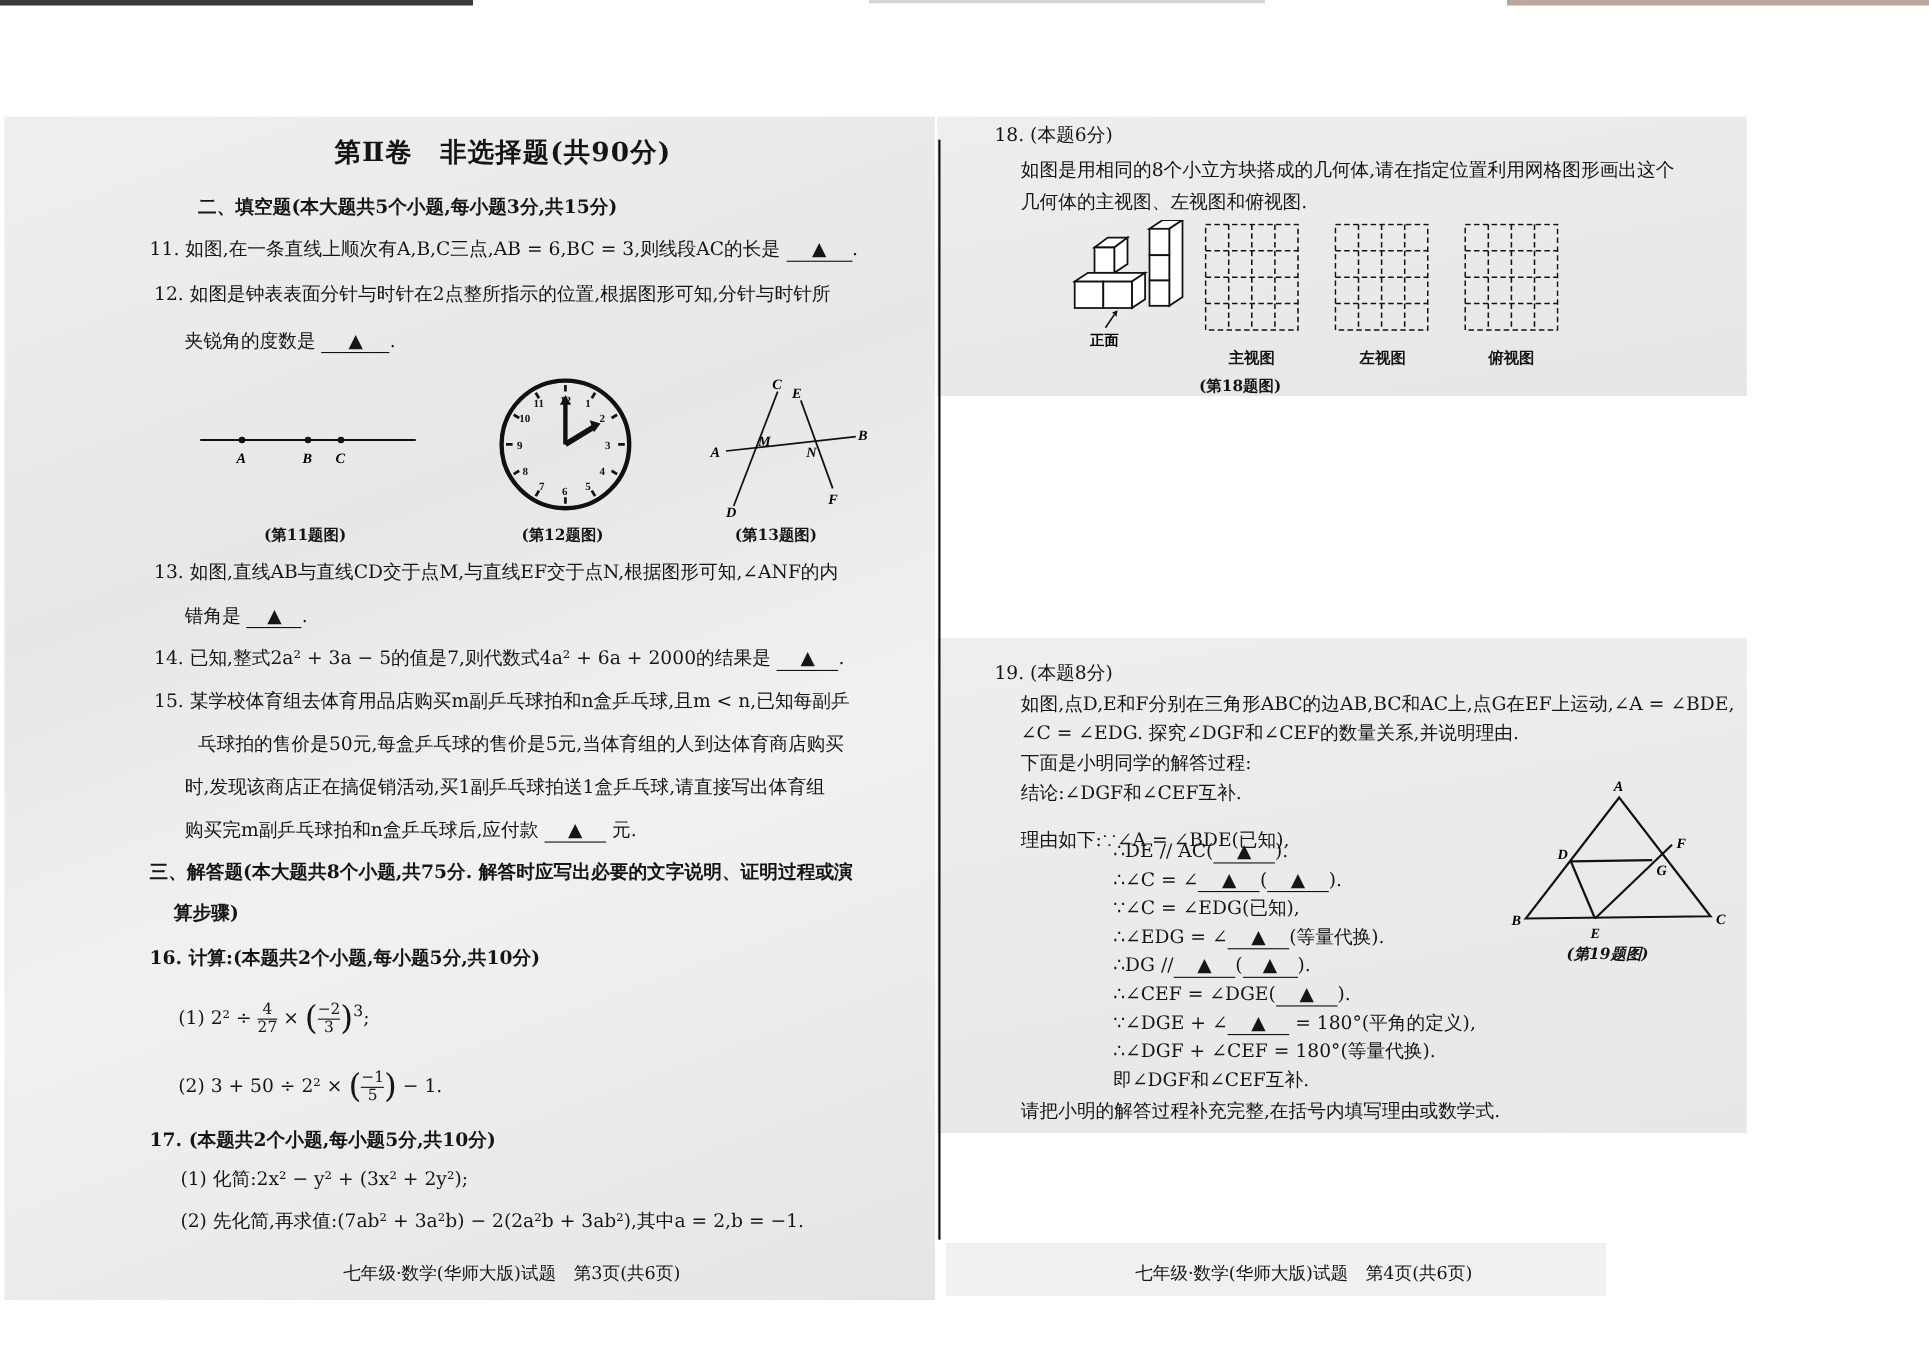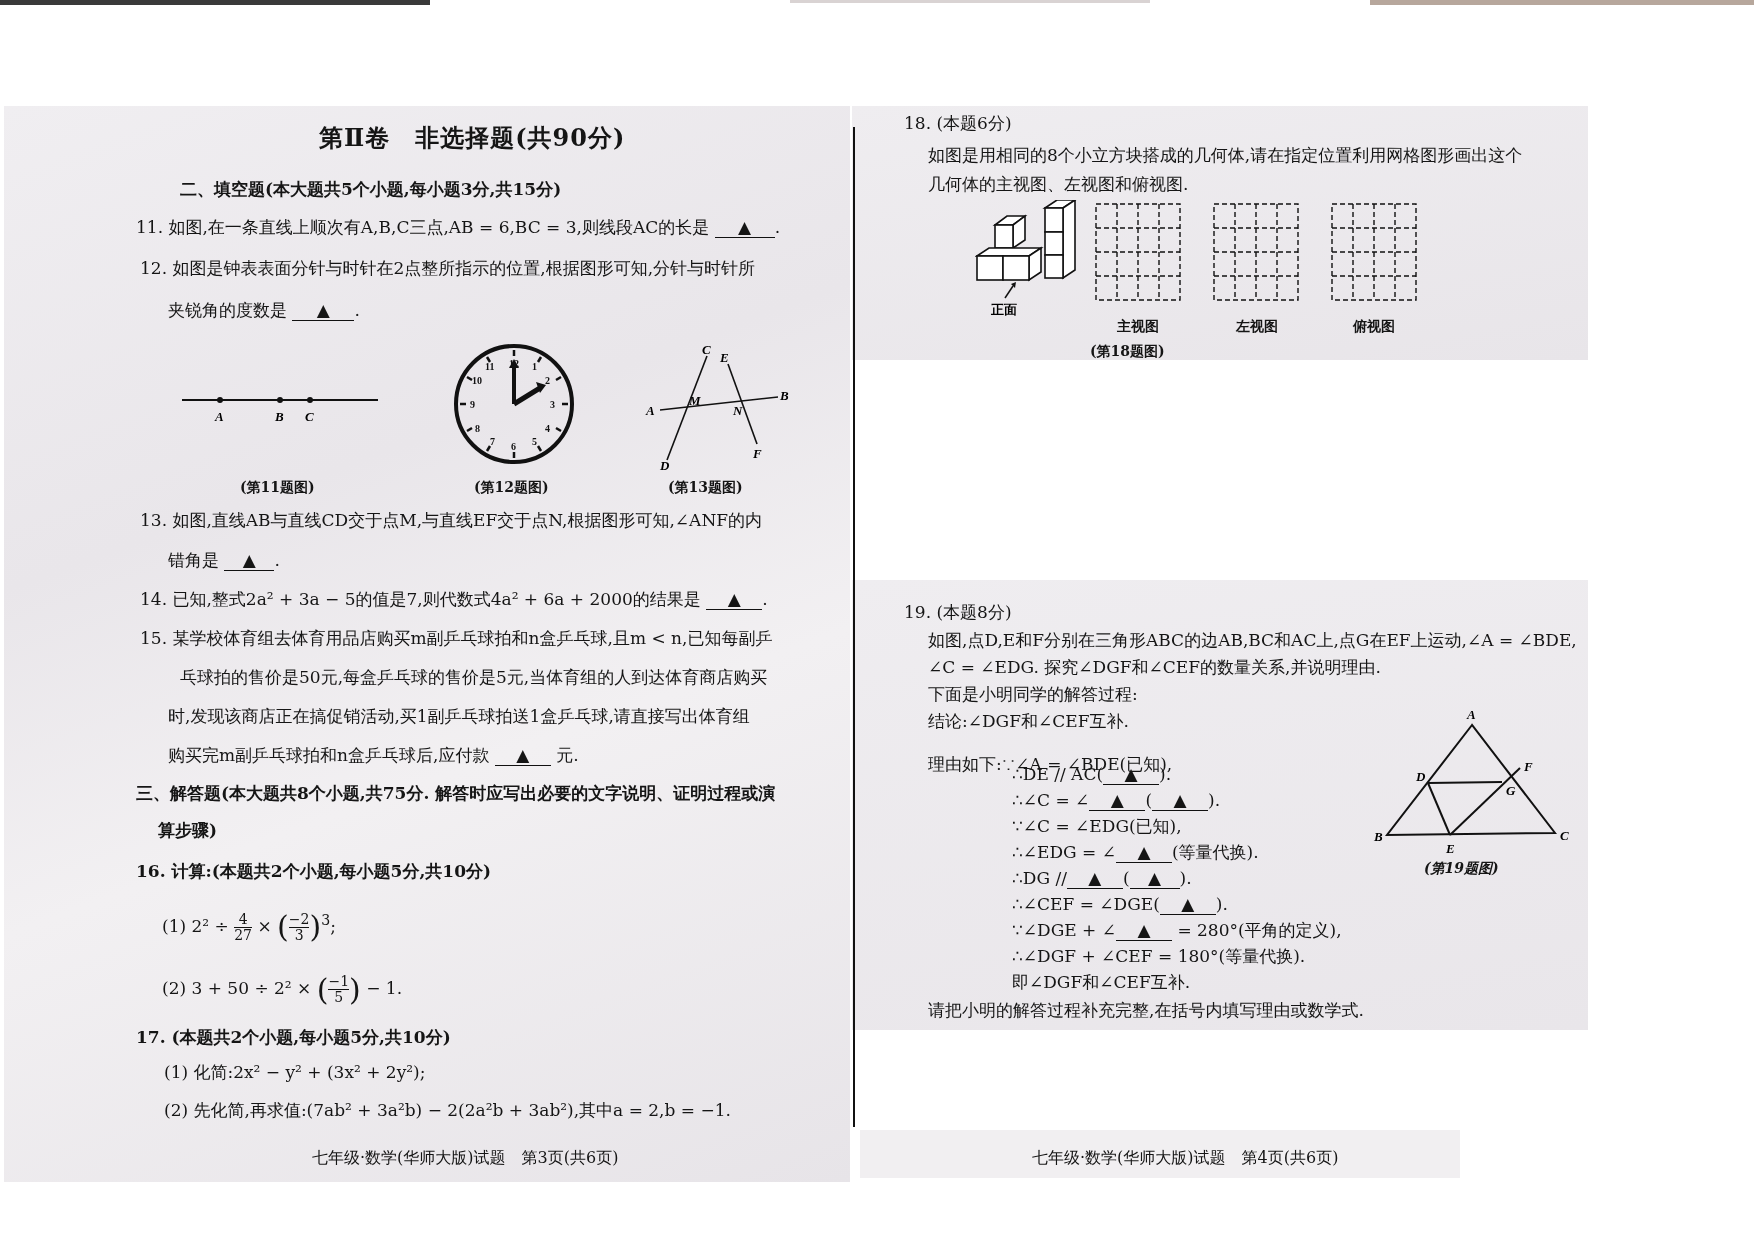--- a/index.html
+++ b/index.html
@@ -40,21 +40,21 @@
     <div class="s2"></div>
 </div>
 
 <div class="paper-left"></div>
 <div class="paper-right"></div>
 <div class="pr-top"></div>
 <div class="pr-mid"></div>
 <div class="pr-foot"></div>
 <div class="divider"></div>
 
-<div class="t h1" style="left:319px;top:128px;">第Ⅱ卷　非选择题(共90分)</div>
+<div class="t h1" style="left:304px;top:128px;">第Ⅱ卷　非选择题(共90分)</div>
 <div class="t b" style="left:136px;top:179px;margin-left:44px;">二、填空题(本大题共5个小题,每小题3分,共15分)</div>
 
 <div class="t" style="left:136px;top:217px;">
   <span>11. 如图,在一条直线上顺次有A,B,C三点,AB = 6,BC = 3,则线段AC的长是</span>
   <span class="blank"><span>▲</span></span><span>.</span>
 </div>
 
 <div class="t" style="left:140px;top:258px;">12. 如图是钟表表面分针与时针在2点整所指示的位置,根据图形可知,分针与时针所</div>
 <div class="t" style="left:168px;top:300px;">
   <span>夹锐角的度数是</span>
@@ -251,21 +251,21 @@
   <span>∴∠EDG = ∠</span><span class="blank" style="min-width:56px"><span>▲</span></span><span>(等量代换).</span>
 </div>
 <div class="t" style="left:1012px;top:868px;">
   <span>∴DG //</span><span class="blank" style="min-width:56px"><span>▲</span></span><span>(</span><span class="blank" style="min-width:50px"><span>▲</span></span><span>).</span>
 </div>
 <div class="t" style="left:1012px;top:894px;">
   <span>∴∠CEF = ∠DGE(</span><span class="blank" style="min-width:56px"><span>▲</span></span><span>).</span>
 </div>
 <div class="t" style="left:1012px;top:920px;">
   <span>∵∠DGE + ∠</span><span class="blank" style="min-width:56px"><span>▲</span></span>
-  <span>= 280°(平角的定义),</span>
+  <span>= 180°(平角的定义),</span>
 </div>
 <div class="t" style="left:1012px;top:946px;">∴∠DGF + ∠CEF = 180°(等量代换).</div>
 <div class="t" style="left:1012px;top:972px;">即∠DGF和∠CEF互补.</div>
 <div class="t" style="left:928px;top:1000px;">请把小明的解答过程补充完整,在括号内填写理由或数学式.</div>
 
 <svg class="svgbox" style="left:1372px;top:705px;" width="220" height="150">
   <g stroke="#111" stroke-width="2" fill="none">
     <polygon points="100,20 15,130 183,128"></polygon>
     <line x1="56" y1="78" x2="130" y2="77"></line>
     <line x1="56" y1="78" x2="78" y2="130"></line>

